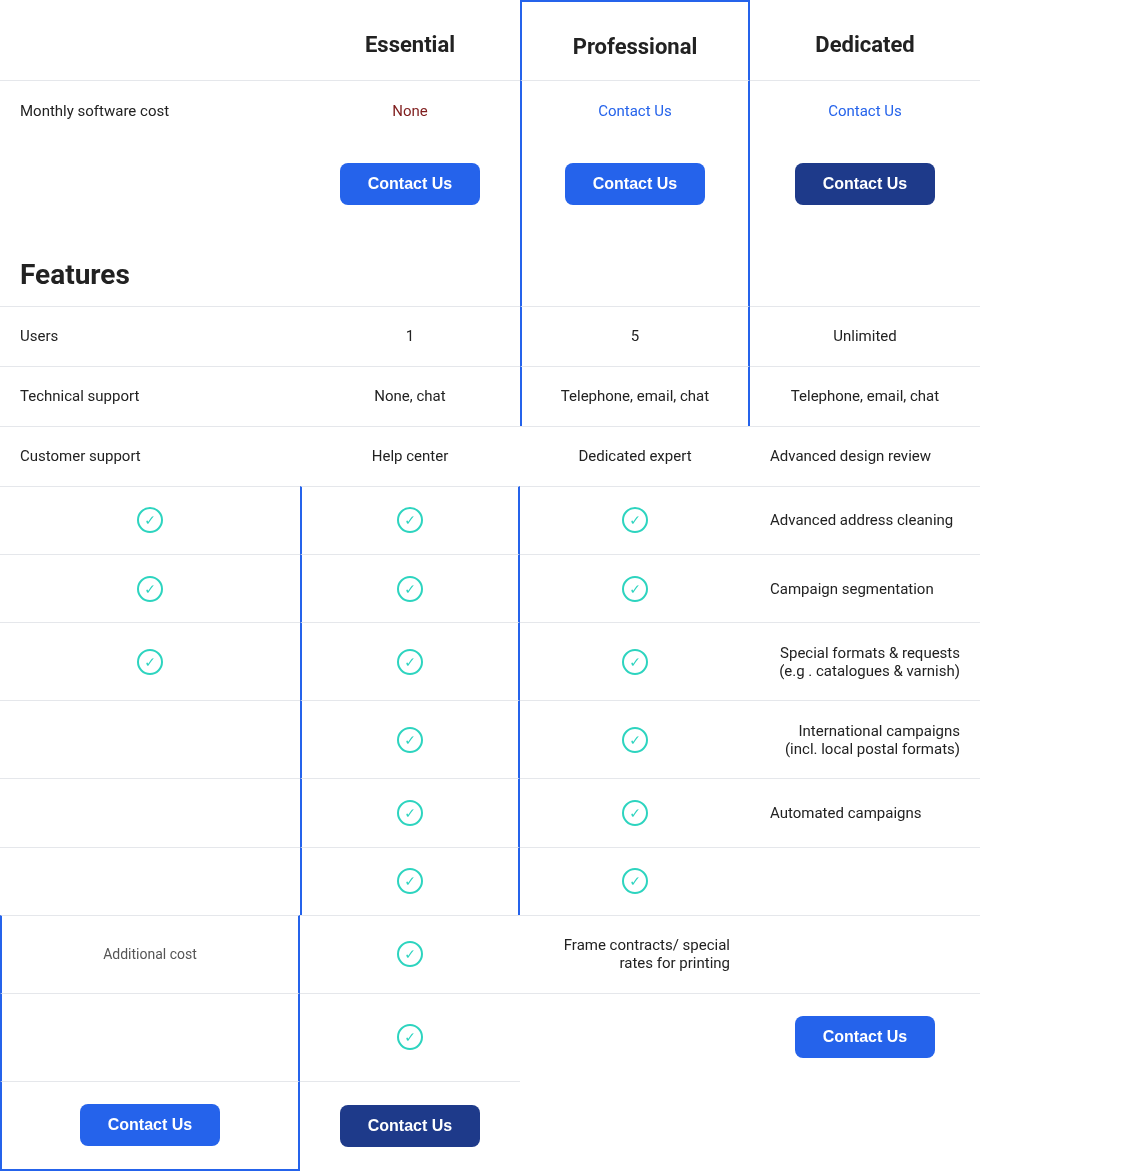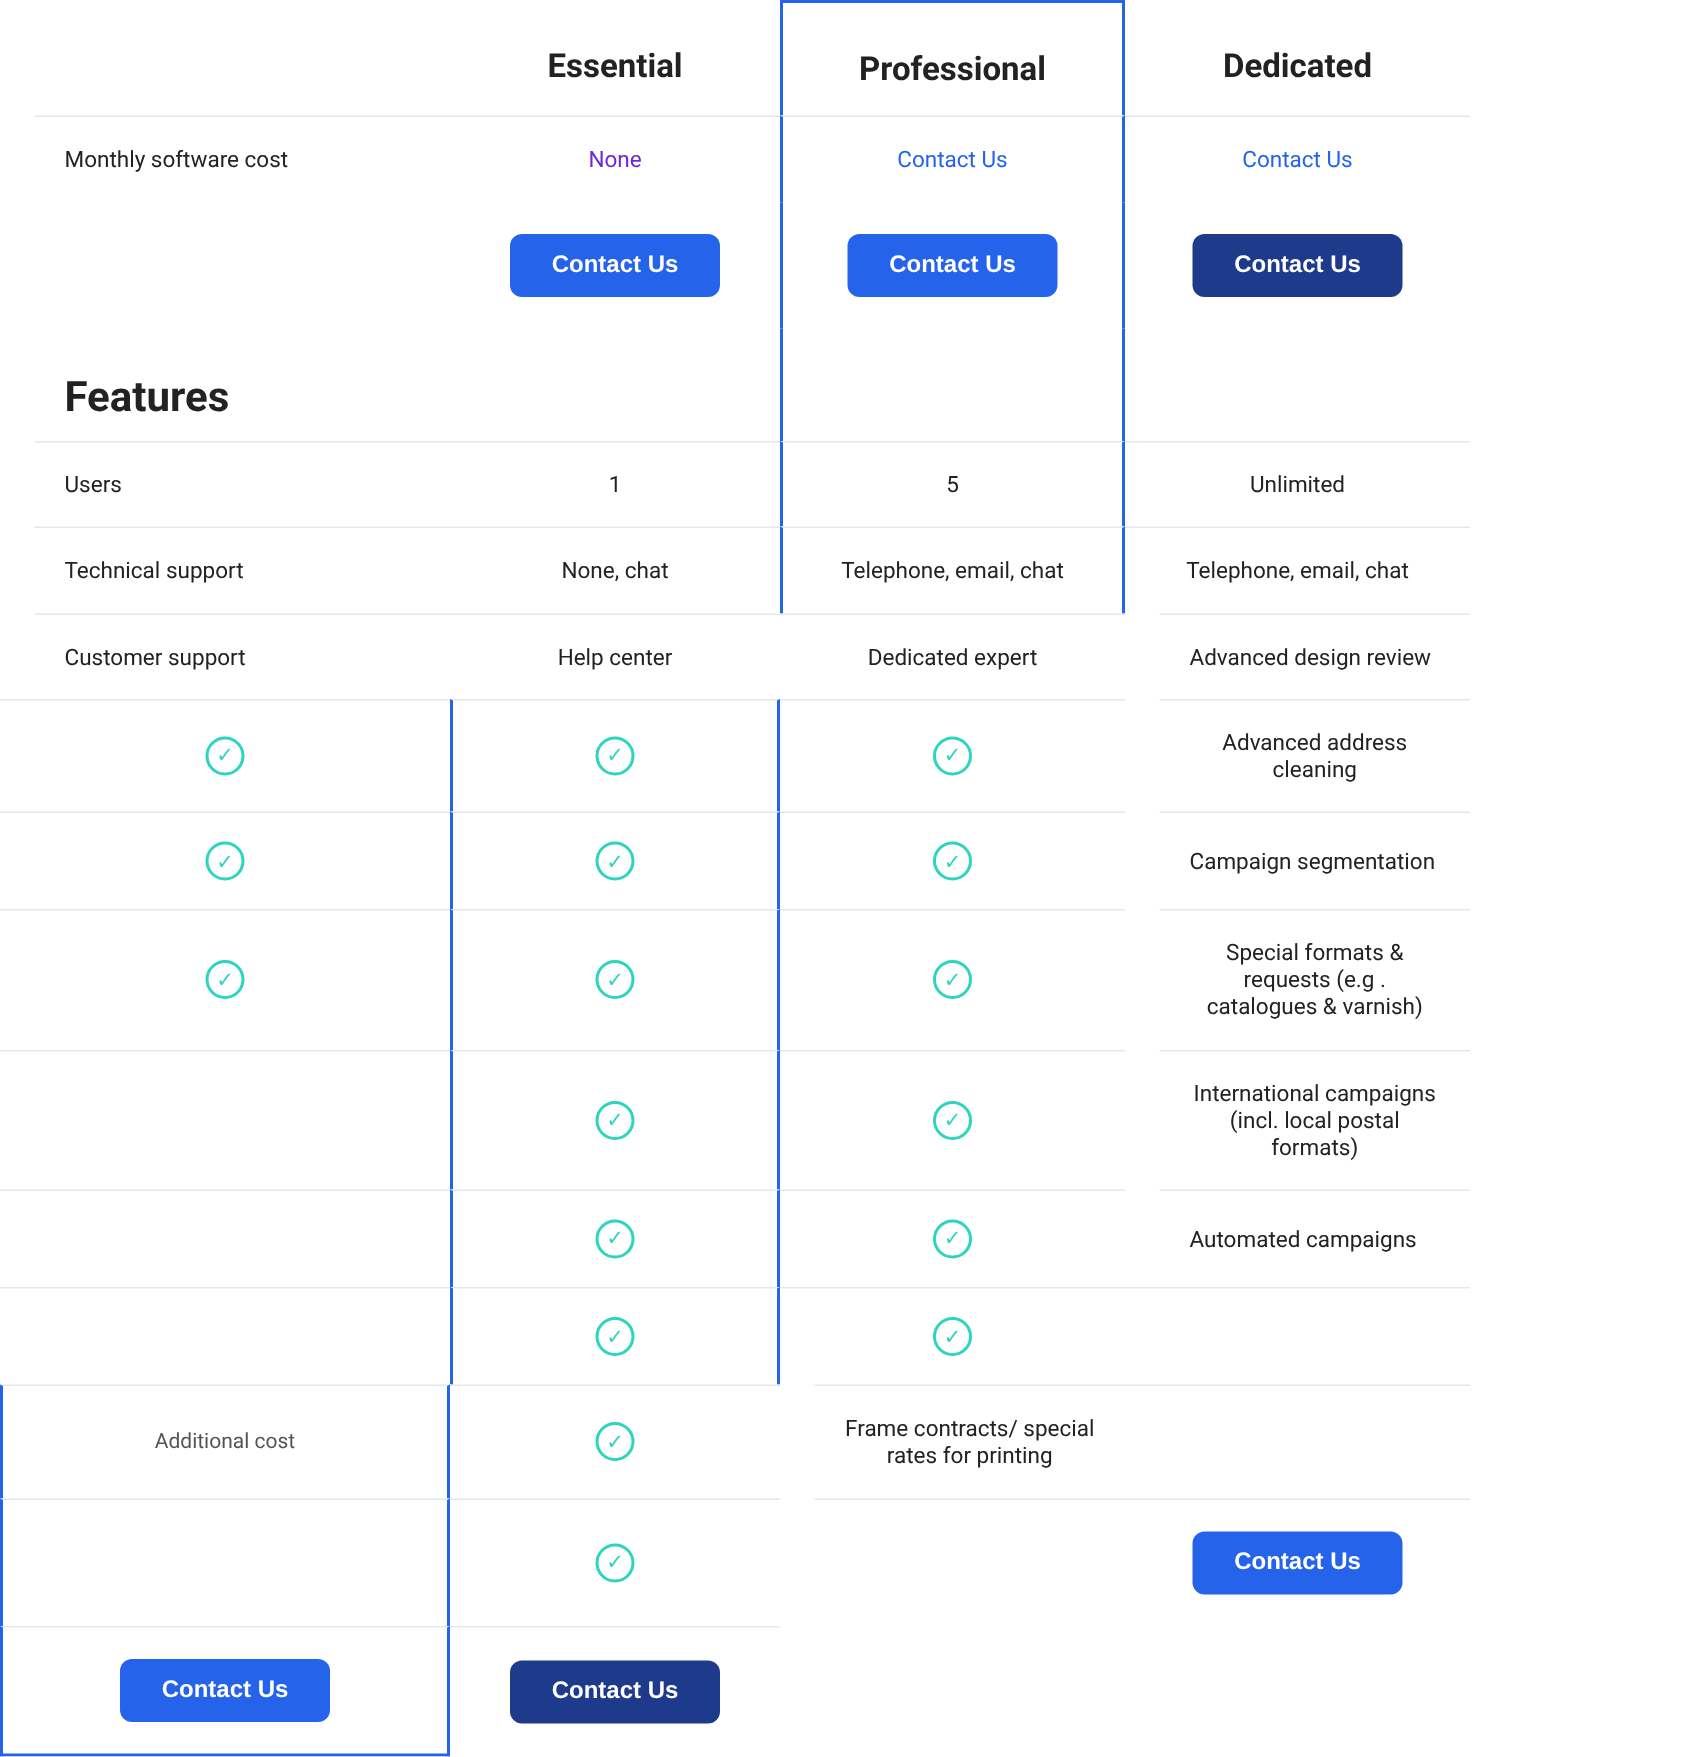--- a/index.html
+++ b/index.html
@@ -45,21 +45,21 @@
       justify-content: center;
       width: 26px;
       height: 26px;
       border-radius: 50%;
       border: 2px solid #2dd4bf;
       color: #2dd4bf;
       font-size: 14px;
     }
 
     .none-text {
-      color: #6d28d9;
+      color: #7f1d1d;
     }
 
     .additional-cost-text {
       color: #555;
       font-size: 14px;
     }
 
     
     .pricing-wrapper {
       display: grid;
@@ -71,22 +71,21 @@
     .cell {
       padding: 18px 20px;
       display: flex;
       align-items: center;
       justify-content: center;
       text-align: center;
     }
 
     .cell.left {
       justify-content: flex-start;
-      text-align: center;
-      margin-left: 23px;
+      text-align: right;
     }
 
     .cell.pro {
       border-left: 2.5px solid #2563eb;
       border-right: 2.5px solid #2563eb;
     }
 
     .cell.has-top-border {
       border-top: 1px solid #e5e7eb;
     }

